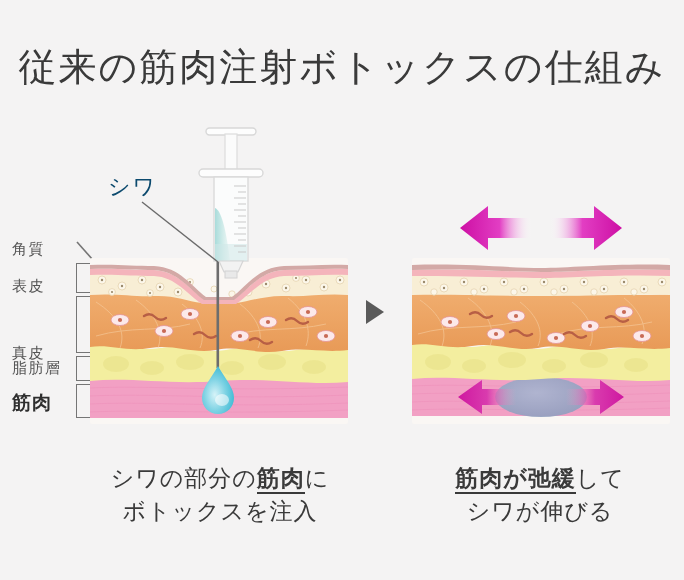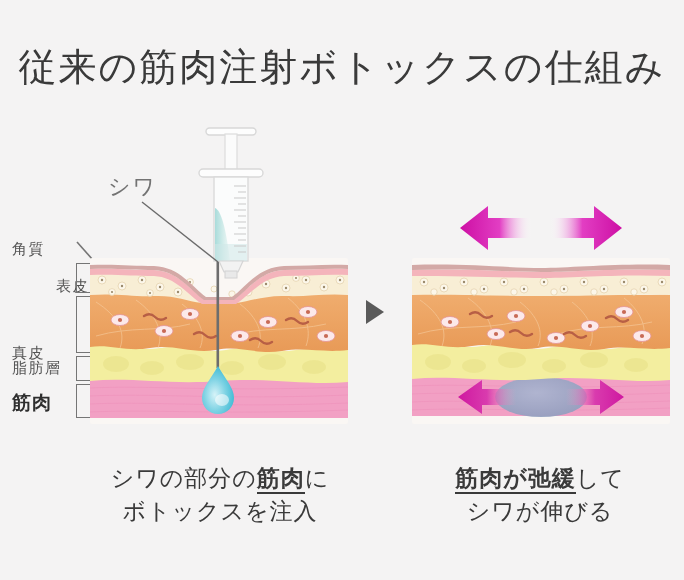--- a/index.html
+++ b/index.html
@@ -25,21 +25,21 @@
 
   
   .lbl {
     position: absolute;
     font-family: Liberation Mono, monospace;
     color: #555;
     white-space: nowrap;
     letter-spacing: 1.5px;
   }
   .lbl-kakushitsu { left: 12px; top: 240px; font-size: 15px; }
-  .lbl-hyouhi     { left: 12px; top: 277px; font-size: 15px; margin-left: 44px; }
+  .lbl-hyouhi     { left: 12px; top: 277px; font-size: 15px; }
   .lbl-shinpi     { left: 12px; top: 344px; font-size: 15px; }
   .lbl-shibou     { left: 12px; top: 359px; font-size: 15px; }
   .lbl-kinniku    { left: 12px; top: 390px; font-size: 19px; font-weight: bold; color: #2e2e2e; letter-spacing: 1px;}
 
   
   .brk {
     position: absolute;
     border: 1.6px solid #757575;
     border-right: none;
   }
@@ -275,21 +275,21 @@
       <line x1="44" y1="110" x2="56" y2="110"></line>
         <line x1="48" y1="116" x2="56" y2="116"></line>
       <line x1="44" y1="122" x2="56" y2="122"></line>
         <line x1="48" y1="128" x2="56" y2="128"></line>
     </g>
 
     <path d="M29,137 L53,137 L48,148 L34,148 Z" fill="#f2f2f2" stroke="#d5d5d5" stroke-width="1.2"></path>
     <rect x="35" y="147" width="12" height="7" fill="#e9e9e9" stroke="#d2d2d2" stroke-width="1"></rect>
   </svg>
 
-  <div style="position:absolute;left:108px;top:172px;font-size:22px;color:#737373;letter-spacing:2px;">シワ</div>
+  <div style="position:absolute;left:108px;top:172px;font-size:22px;color:#0c4a6e;letter-spacing:2px;">シワ</div>
   <svg style="position:absolute;left:140px;top:200px;width:82px;height:66px" viewBox="0 0 82 66">
     <line x1="2" y1="2" x2="78" y2="62" stroke="#6b6b6b" stroke-width="1.4"></line>
   </svg>
 
   <div class="mid-tri"></div>
 
   <svg class="top-arrows" viewBox="0 0 258 56">
     <defs>
       <linearGradient id="agL" x1="1" y1="0" x2="0" y2="0">
         <stop offset="0%" stop-color="#ffffff" stop-opacity="0"></stop>

